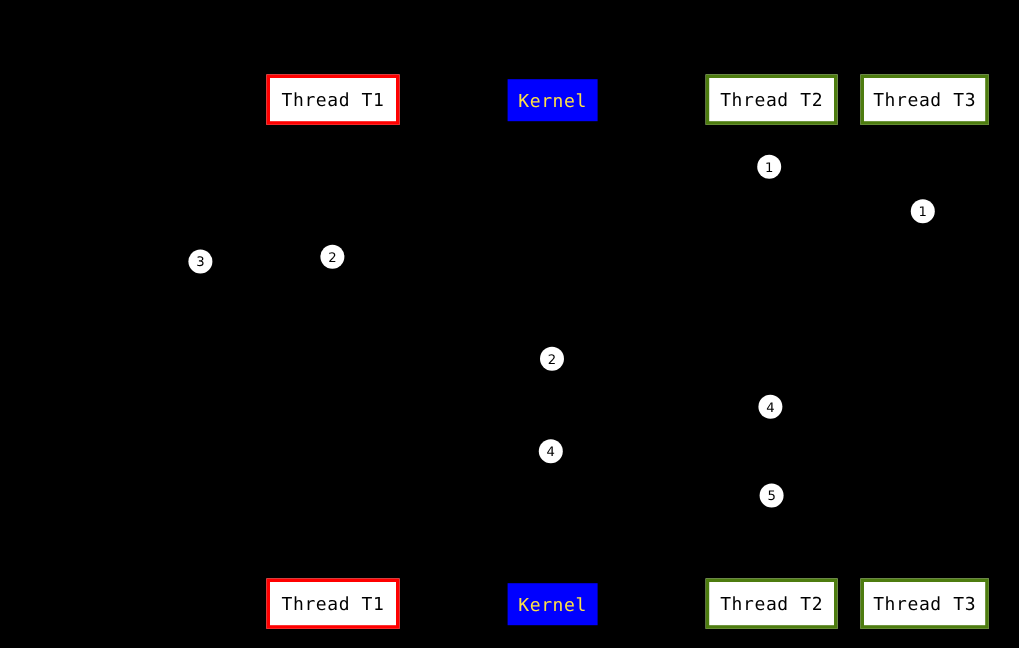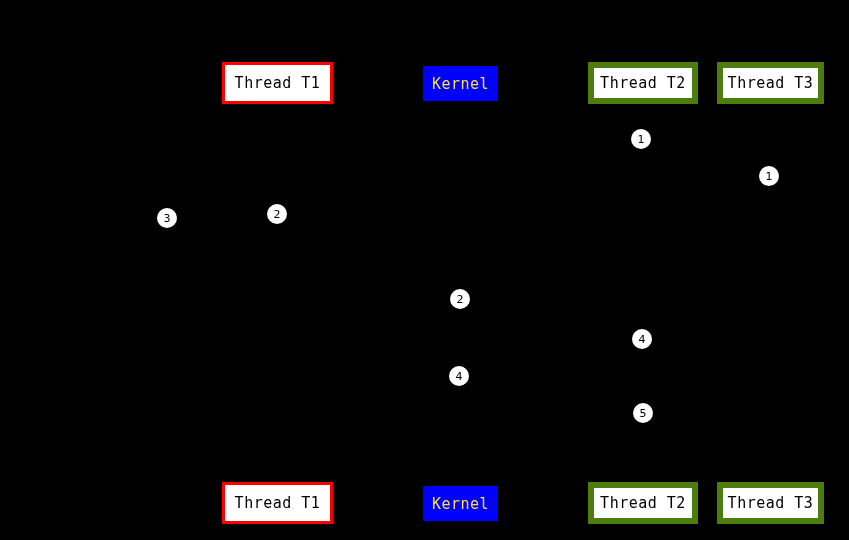--- a/index.html
+++ b/index.html
@@ -30,21 +30,21 @@
     font-size: 15px;
     letter-spacing: 0.5px;
     white-space: nowrap;
     user-select: none;
   }
   .node-box.red {
     border: 3px solid #ff0000;
     text-align: center;
   }
   .node-box.blue-outline {
-    border: 6px solid #4d7c0f;
+    border: 3px solid #4d7c0f;
   }
   .node-box.blue-fill {
     background: #0000ff;
     color: #fde047;
     border: 0 none;
   }
 
   
   .lifeline {
     position: absolute;

